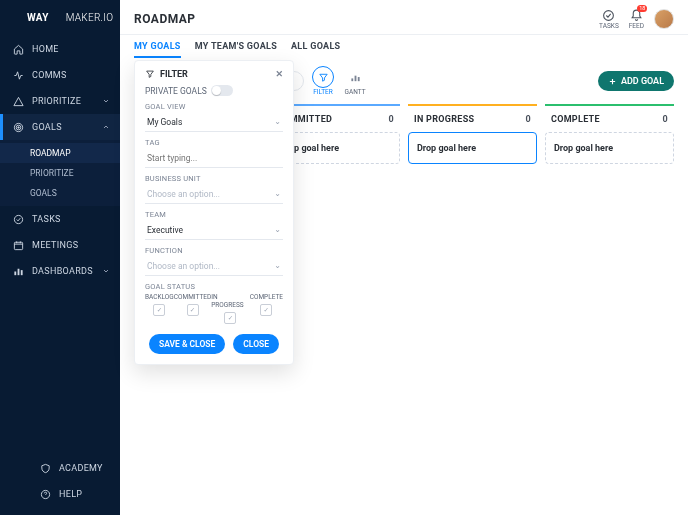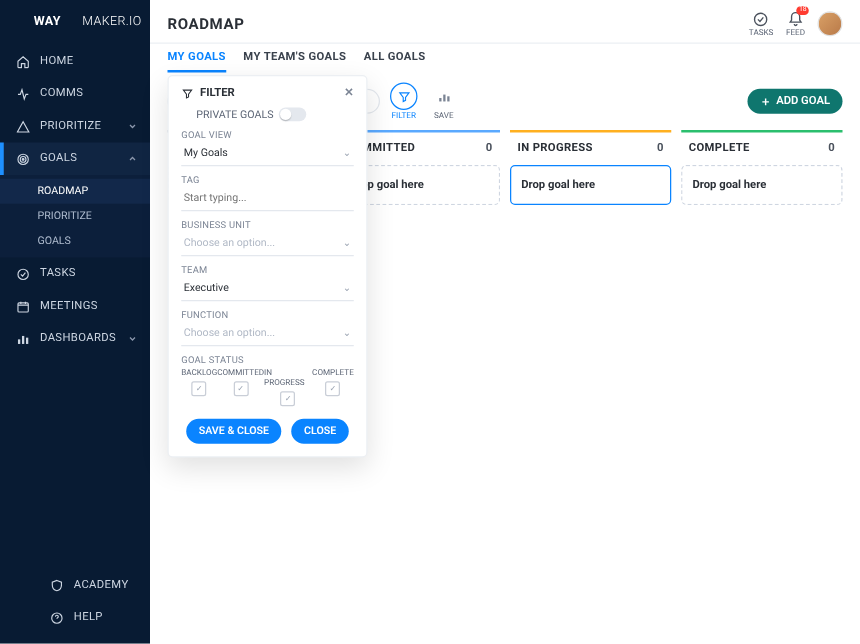--- a/index.html
+++ b/index.html
@@ -52,21 +52,21 @@
   .col.committed .col-head { border-top-color: #5aa9ff; }
   .col.inprogress .col-head { border-top-color: #ffb020; }
   .col.complete .col-head { border-top-color: #2bbf6e; }
   .drop { border: 1px dashed #cfd6e1; border-radius: 4px; padding: 10px 8px; font-size: 9px; font-weight: 700; color: #2a2f36; }
   .drop.active { border: 1.5px solid #0a84ff; }
 
   
   .filter { position: absolute; left: 14px; top: 60px; width: 160px; background: #fff; border: 1px solid #eceff3; border-radius: 4px; box-shadow: 0 8px 22px rgba(0,0,0,.12); padding: 8px 10px 10px 10px; font-size: 8.5px; color: #5d6676; z-index: 20; }
   .filter .hd { display: flex; align-items: center; font-weight: 700; color: #2a2f36; font-size: 9px; margin-bottom: 6px; }
   .filter .hd .x { margin-left: auto; cursor: pointer; color: #7b8494; }
-  .f-row { display: flex; align-items: center; margin: 4px 12px; }
+  .f-row { display: flex; align-items: center; margin: 4px 0; }
   .f-label { font-size: 7.5px; letter-spacing: .2px; text-transform: uppercase; color: #7b8494; margin-top: 6px; margin-bottom: 2px; }
   .toggle { width: 22px; height: 11px; background: #e4e8ee; border-radius: 6px; position: relative; margin-left: 4px; }
   .toggle::after { content: ""; position: absolute; width: 9px; height: 9px; background: #fff; border-radius: 50%; top: 1px; left: 1px; box-shadow: 0 1px 1px rgba(0,0,0,.2); }
   .f-input { width: 100%; border: none; border-bottom: 1px solid #e4e8ee; padding: 4px 12px 4px 2px; font-size: 8.5px; color: #2a2f36; background: transparent; position: relative; }
   .f-select { position: relative; }
   .f-select .caret { position: absolute; right: 2px; top: 4px; color: #9aa3b2; font-size: 8px; pointer-events:none; }
   .placeholder { color: #b1b9c6; }
   .status-grid { display: flex; justify-content: space-between; margin-top: 2px; }
   .status-col { display: flex; flex-direction: column; align-items: center; font-size: 6.5px; color: #5d6676; gap: 3px; }
   .chk { width: 12px; height: 12px; border: 1px solid #c9ced7; border-radius: 2px; display: flex; align-items: center; justify-content: center; color: #9aa3b2; }
@@ -244,21 +244,21 @@
         <span style="color:#0a84ff">FILTER</span>
       </div>
       <div class="tool-ico">
         <span class="circ">
             <svg width="11" height="11" viewBox="0 0 24 24" fill="#7b8494">
               <rect x="3" y="14" width="4" height="6"></rect>
               <rect x="10" y="8" width="4" height="12"></rect>
               <rect x="17" y="11" width="4" height="9"></rect>
             </svg>
           </span>
-        <span>SAVE</span>
+        <span>GANTT</span>
       </div>
       <button class="addgoal">
         <svg width="9" height="9" viewBox="0 0 24 24" stroke="#fff" stroke-width="3">
             <path d="M12 5v14M5 12h14"></path>
           </svg>
         <span>ADD GOAL</span>
       </button>
     </div>
 
     <div class="board">

